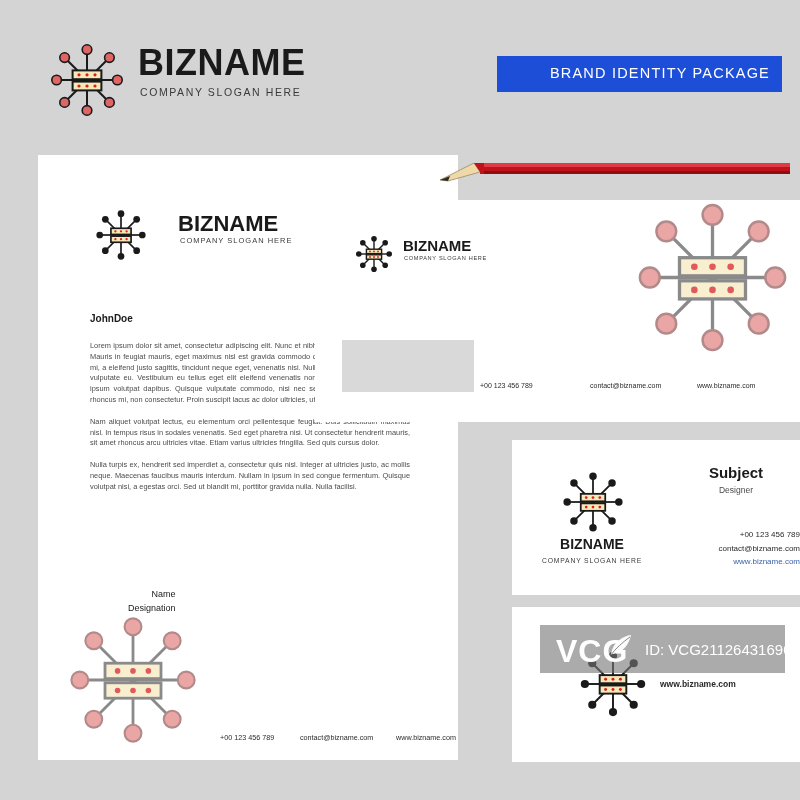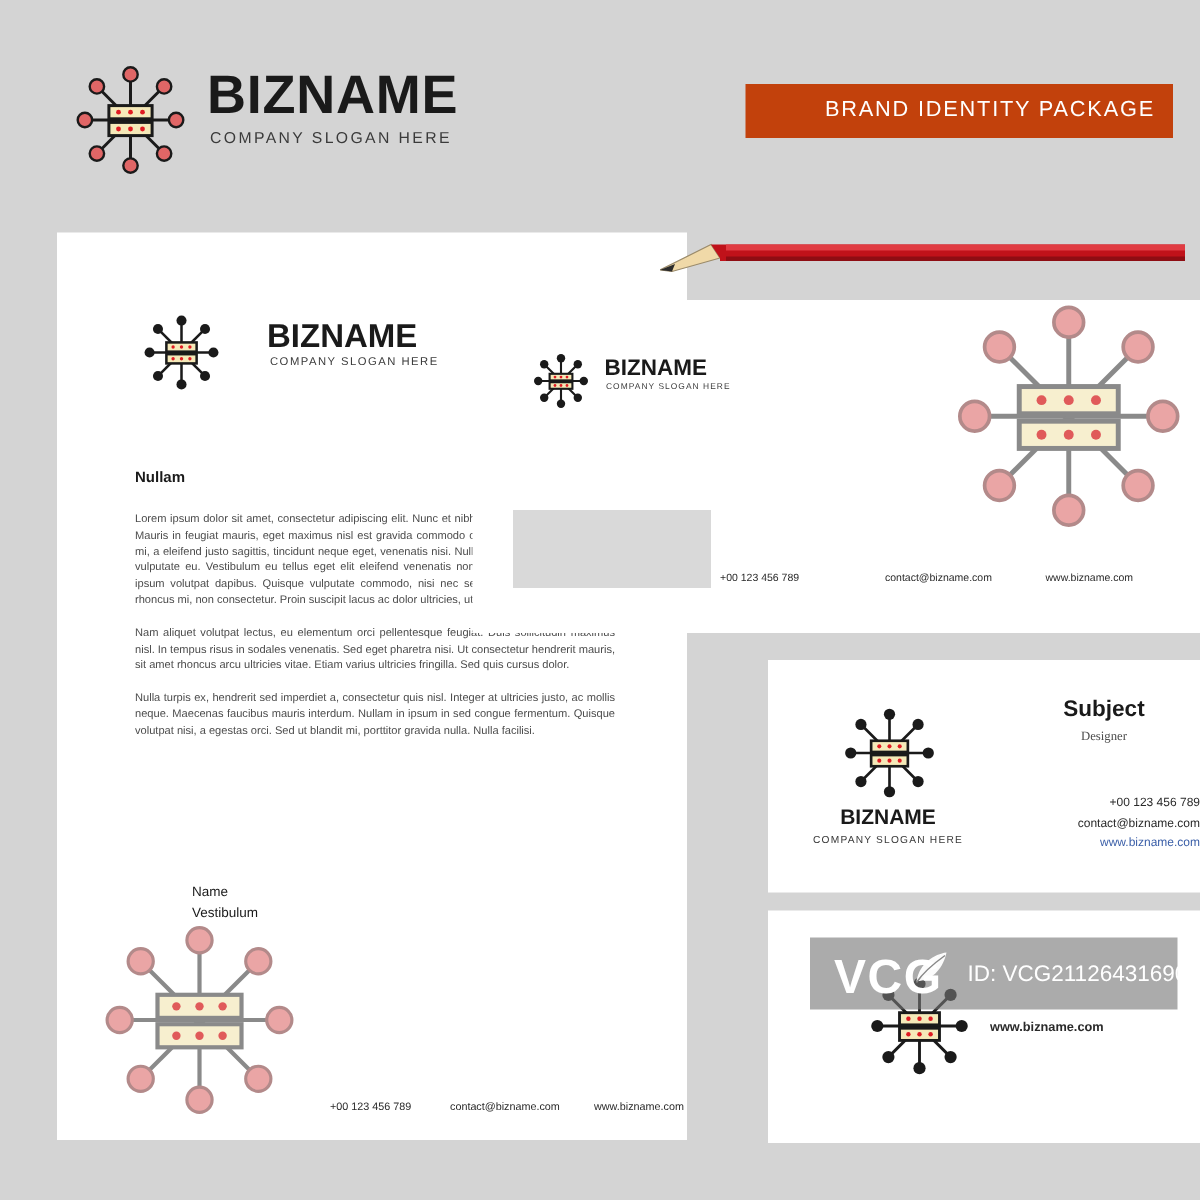--- a/index.html
+++ b/index.html
@@ -17,42 +17,42 @@
   .brand-name{
     position:absolute;left:138px;top:42px;
     font-size:36px;font-weight:bold;letter-spacing:0.5px;color:#1a1a1a;
   }
   .brand-slogan{
     position:absolute;left:140px;top:86px;
     font-size:10.5px;letter-spacing:1.6px;color:#3a3a3a;
   }
   .pkg-bar{
     position:absolute;left:497px;top:56px;width:285px;height:36px;
-    background:#c2410c;
+    background:#1d4ed8;
   }
   .pkg-bar .label{
     position:absolute;right:12px;top:9px;
     color:#fff;font-size:14.5px;letter-spacing:1.2px;font-weight:normal;
   }
 
   
   .letterhead{
     position:absolute;left:38px;top:155px;width:420px;height:605px;
     background:#ffffff;overflow:hidden;
   }
   .lh-logo{position:absolute;left:52px;top:52px;}
   .lh-name{position:absolute;left:140px;top:56px;font-size:22px;font-weight:bold;color:#1a1a1a;}
   .lh-slogan{position:absolute;left:142px;top:81px;font-size:7.5px;letter-spacing:1px;color:#3a3a3a;}
   .lh-subject{position:absolute;left:52px;top:158px;font-size:10px;font-weight:bold;color:#1a1a1a;}
   .lh-body{
     position:absolute;left:52px;top:186px;width:320px;
     font-size:7.4px;line-height:10.8px;color:#4b4b4b;text-align:justify;
   }
   .lh-body p{margin:0 0 11px 0;}
-  .lh-name-block{position:absolute;left:90px;top:432px;font-size:9px;color:#1a1a1a;line-height:14px;}
+  .lh-name-block{position:absolute;left:90px;top:432px;font-size:9px;color:#1a1a1a;line-height:14px;text-align:right;}
   .lh-name-block .d{color:#1a1a1a;}
   .lh-footer{
     position:absolute;left:0;top:578px;width:420px;
     font-size:7.2px;color:#2a2a2a;
   }
   .lh-footer span{position:absolute;}
   .lh-f1{left:182px;}
   .lh-f2{left:262px;}
   .lh-f3{left:358px;}
   .lh-bigicon{position:absolute;left:20px;top:455px;opacity:1;}
@@ -81,21 +81,21 @@
 
   
   .card-front{
     position:absolute;left:512px;top:440px;width:288px;height:155px;
     background:#ffffff;overflow:hidden;
   }
   .cf-logo{position:absolute;left:45px;top:28px;}
   .cf-name{position:absolute;left:0;top:96px;width:160px;text-align:center;font-size:14px;font-weight:bold;color:#1a1a1a;}
   .cf-slogan{position:absolute;left:0;top:117px;width:160px;text-align:center;font-size:6.8px;letter-spacing:0.8px;color:#3a3a3a;}
   .cf-person{position:absolute;left:160px;top:24px;width:128px;text-align:center;font-size:15px;font-weight:bold;color:#1a1a1a;}
-  .cf-role{position:absolute;left:160px;top:45px;width:128px;text-align:center;font-size:8.5px;color:#4b4b4b;font-family:Liberation Serif, serif;}
+  .cf-role{position:absolute;left:160px;top:45px;width:128px;text-align:center;font-size:8.5px;color:#4b4b4b;}
   .cf-contact{position:absolute;left:150px;top:88px;width:138px;text-align:right;font-size:8px;line-height:13.5px;color:#2a2a2a;padding-right:14px;}
   .cf-contact .web{color:#3b5fa8;}
 
   
   .card-back{
     position:absolute;left:512px;top:607px;width:288px;height:155px;
     background:#ffffff;overflow:hidden;
   }
   .cb-logo{position:absolute;left:62px;top:40px;}
   .cb-web{position:absolute;left:148px;top:72px;font-size:8.5px;font-weight:bold;color:#2a2a2a;}
@@ -191,31 +191,31 @@
             <circle cx="50" cy="43.5" r="2"></circle>
             <circle cx="60" cy="43.5" r="2"></circle>
         <circle cx="40" cy="57.5" r="2"></circle>
             <circle cx="50" cy="57.5" r="2"></circle>
             <circle cx="60" cy="57.5" r="2"></circle>
           </g>
       </svg>
     </div>
     <div class="lh-name">BIZNAME</div>
     <div class="lh-slogan">COMPANY SLOGAN HERE</div>
-    <div class="lh-subject">Nullam</div>
+    <div class="lh-subject">JohnDoe</div>
 
     <div class="lh-body">
       <p>Lorem ipsum dolor sit amet, consectetur adipiscing elit. Nunc et nibh ipsum id, elementum ligula. Mauris in feugiat mauris, eget maximus nisl est gravida commodo consectetur. Cras gravida elit mi, a eleifend justo sagittis, tincidunt neque eget, venenatis nisi. Nullam efficitur scelerisque enim vulputate eu. Vestibulum eu tellus eget elit eleifend venenatis non cursus. Fusce et arcu nec ipsum volutpat dapibus. Quisque vulputate commodo, nisi nec semper ultricies, sapien justo rhoncus mi, non consectetur. Proin suscipit lacus ac dolor ultricies, ut sagittis nulla facilisis.</p>
       <p>Nam aliquet volutpat lectus, eu elementum orci pellentesque feugiat. Duis sollicitudin maximus nisl. In tempus risus in sodales venenatis. Sed eget pharetra nisi. Ut consectetur hendrerit mauris, sit amet rhoncus arcu ultricies vitae. Etiam varius ultricies fringilla. Sed quis cursus dolor.</p>
       <p>Nulla turpis ex, hendrerit sed imperdiet a, consectetur quis nisl. Integer at ultricies justo, ac mollis neque. Maecenas faucibus mauris interdum. Nullam in ipsum in sed congue fermentum. Quisque volutpat nisi, a egestas orci. Sed ut blandit mi, porttitor gravida nulla. Nulla facilisi.</p>
     </div>
 
     <div class="lh-name-block">
       <div>Name</div>
-      <div class="d">Vestibulum</div>
+      <div class="d">Designation</div>
     </div>
 
     <div class="lh-bigicon">
       <svg width="150" height="140" viewBox="0 0 100 100" aria-hidden="true">
         <g stroke="#8a8a8a" stroke-width="2" fill="none">
           <line x1="50" y1="50" x2="50" y2="14"></line>
             <line x1="50" y1="50" x2="14" y2="50"></line>
           <line x1="50" y1="50" x2="86" y2="50"></line>
             <line x1="50" y1="50" x2="50" y2="86"></line>
           <line x1="50" y1="50" x2="24" y2="24"></line>

